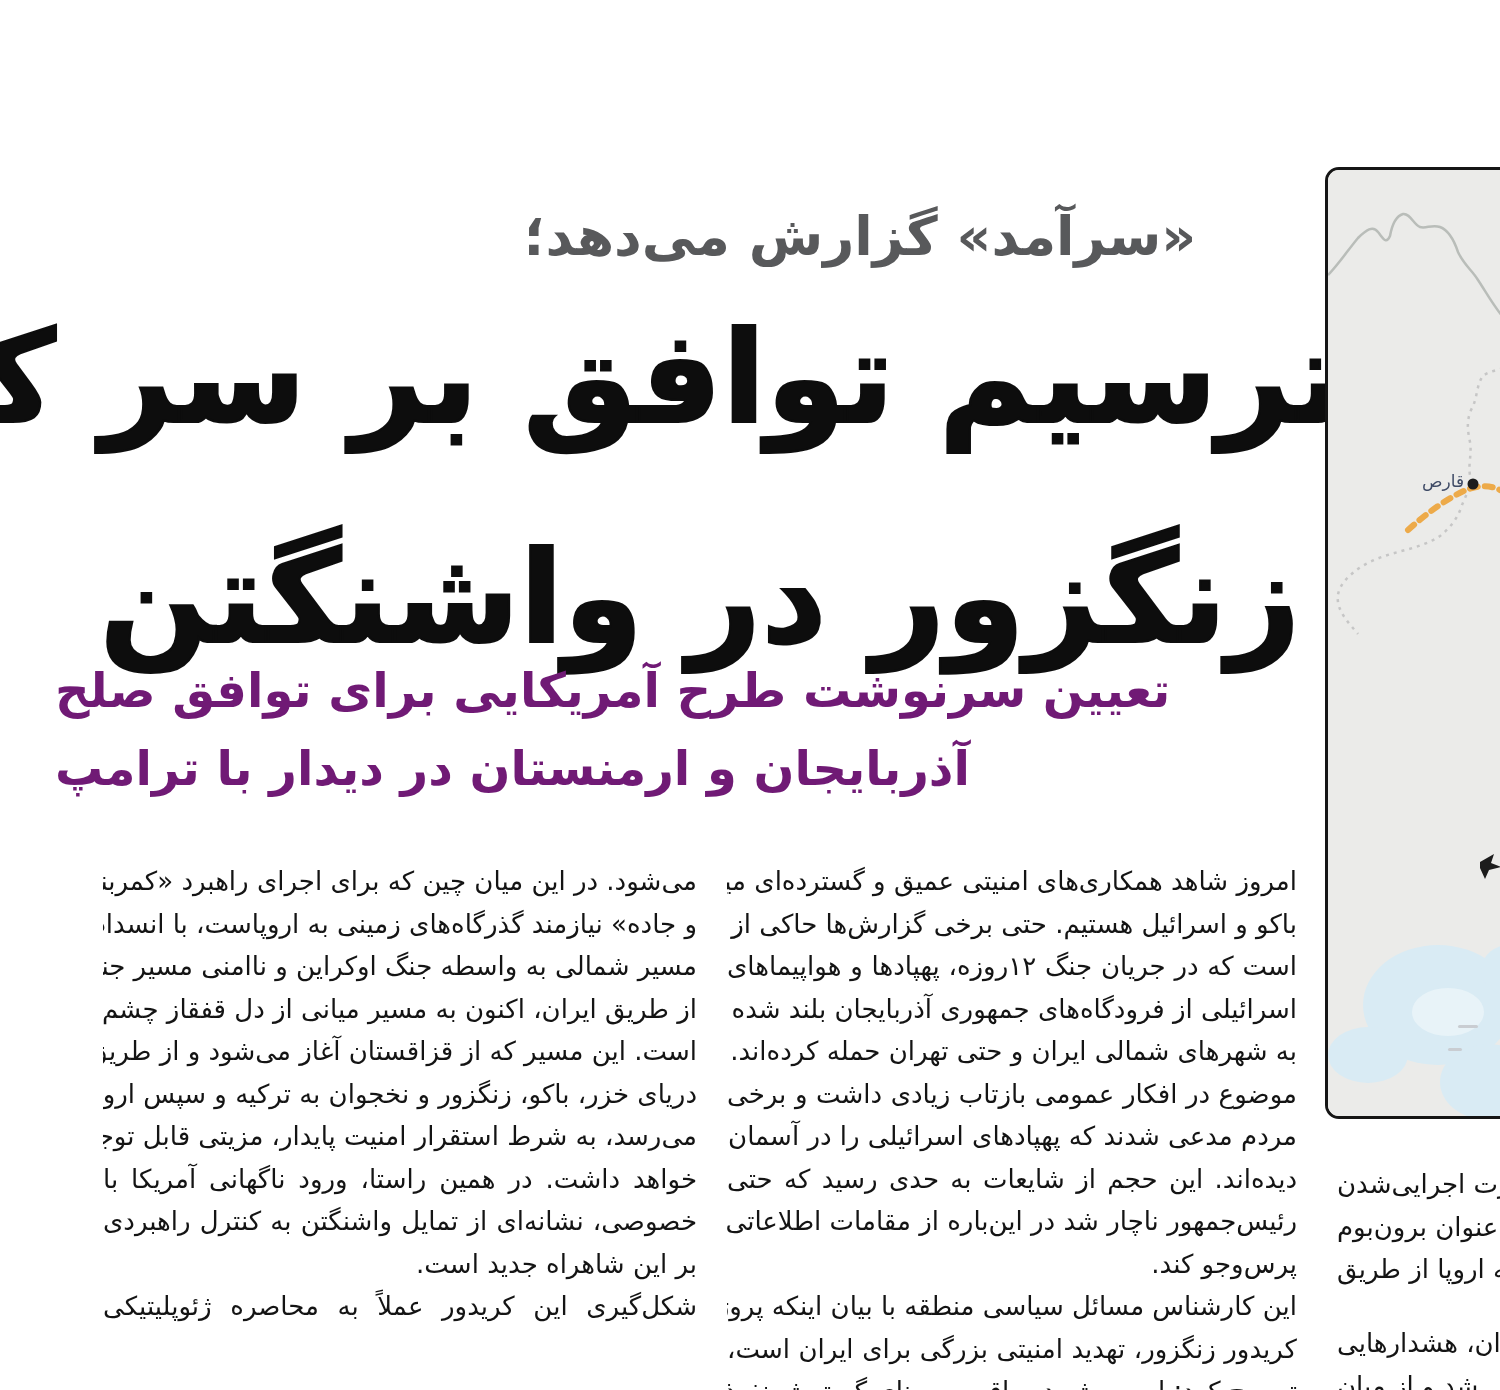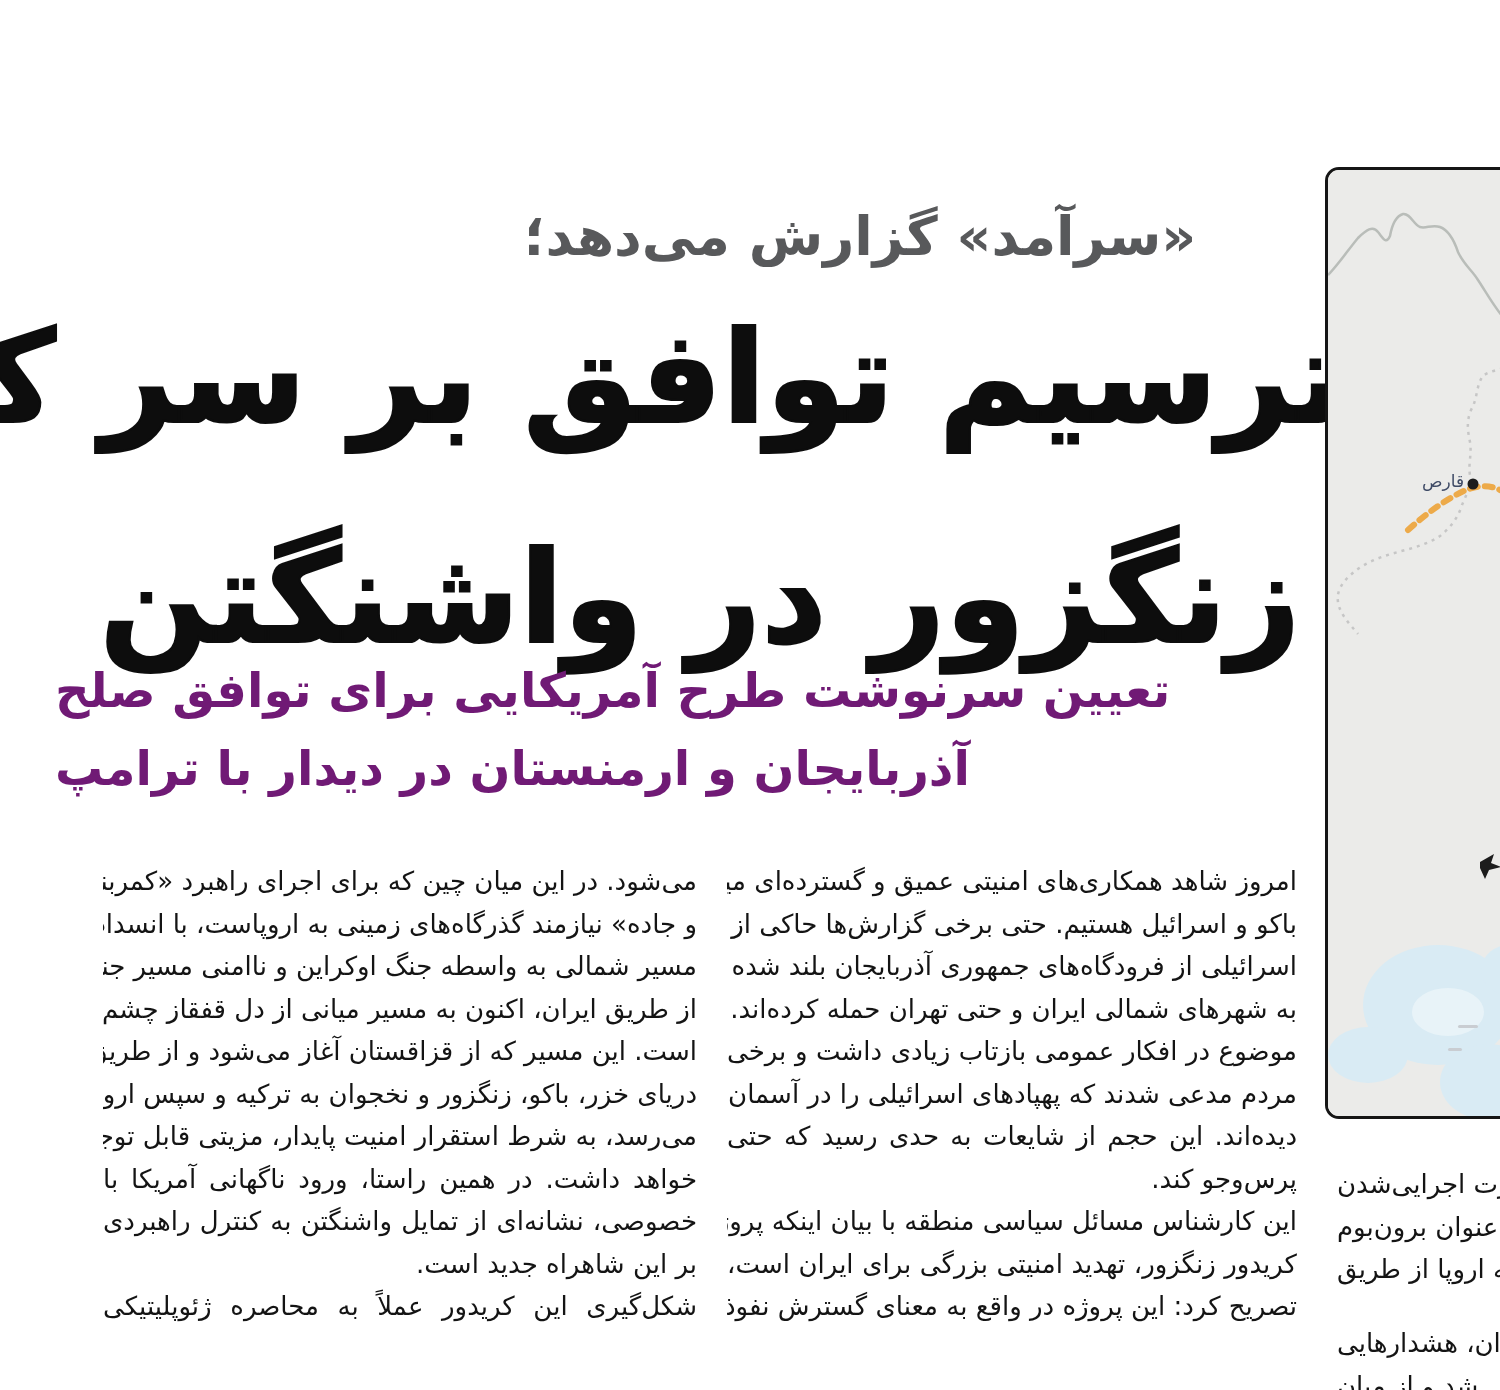--- a/index.html
+++ b/index.html
@@ -111,25 +111,27 @@
       <div class="line">دریای خزر، باکو، زنگزور و نخجوان به ترکیه و سپس اروپا</div>
       <div class="line">می‌رسد، به شرط استقرار امنیت پایدار، مزیتی قابل توجه</div>
       <div class="line">خواهد داشت. در همین راستا، ورود ناگهانی آمریکا با</div>
       <div class="line">خصوصی، نشانه‌ای از تمایل واشنگتن به کنترل راهبردی</div>
       <div class="line para-end">بر این شاهراه جدید است.</div>
       <div class="line">شکل‌گیری این کریدور عملاً به محاصره ژئوپلیتیکی</div>
     </div>
   <div class="col col-middle" id="col-middle">
       <div class="line">امروز شاهد همکاری‌های امنیتی عمیق و گسترده‌ای میان</div>
       <div class="line">باکو و اسرائیل هستیم. حتی برخی گزارش‌ها حاکی از آن</div>
+      <div class="line">است که در جریان جنگ ۱۲روزه، پهپادها و هواپیماهای</div>
       <div class="line">اسرائیلی از فرودگاه‌های جمهوری آذربایجان بلند شده و</div>
       <div class="line">به شهرهای شمالی ایران و حتی تهران حمله کرده‌اند. این</div>
       <div class="line">موضوع در افکار عمومی بازتاب زیادی داشت و برخی</div>
       <div class="line">مردم مدعی شدند که پهپادهای اسرائیلی را در آسمان کشور</div>
       <div class="line">دیده‌اند. این حجم از شایعات به حدی رسید که حتی</div>
+      <div class="line">رئیس‌جمهور ناچار شد در این‌باره از مقامات اطلاعاتی</div>
       <div class="line para-end">پرس‌وجو کند.</div>
       <div class="line">این کارشناس مسائل سیاسی منطقه با بیان اینکه پروژه</div>
       <div class="line">کریدور زنگزور، تهدید امنیتی بزرگی برای ایران است،</div>
       <div class="line">تصریح کرد: این پروژه در واقع به معنای گسترش نفوذ</div>
     </div>
 
   <div class="col-cut" id="col-cut-g1" style="top:1163px;">
       <div class="line">ورت اجرایی‌شدن</div>
       <div class="line">به عنوان برون‌بوم</div>
       <div class="line">ن به اروپا از طریق</div>

